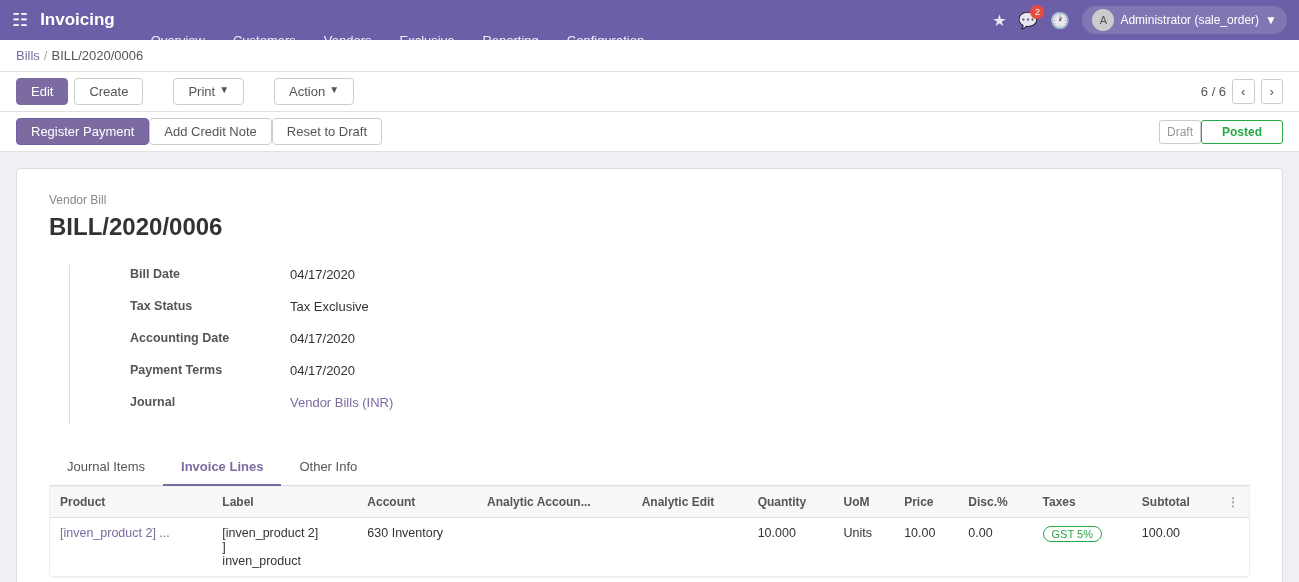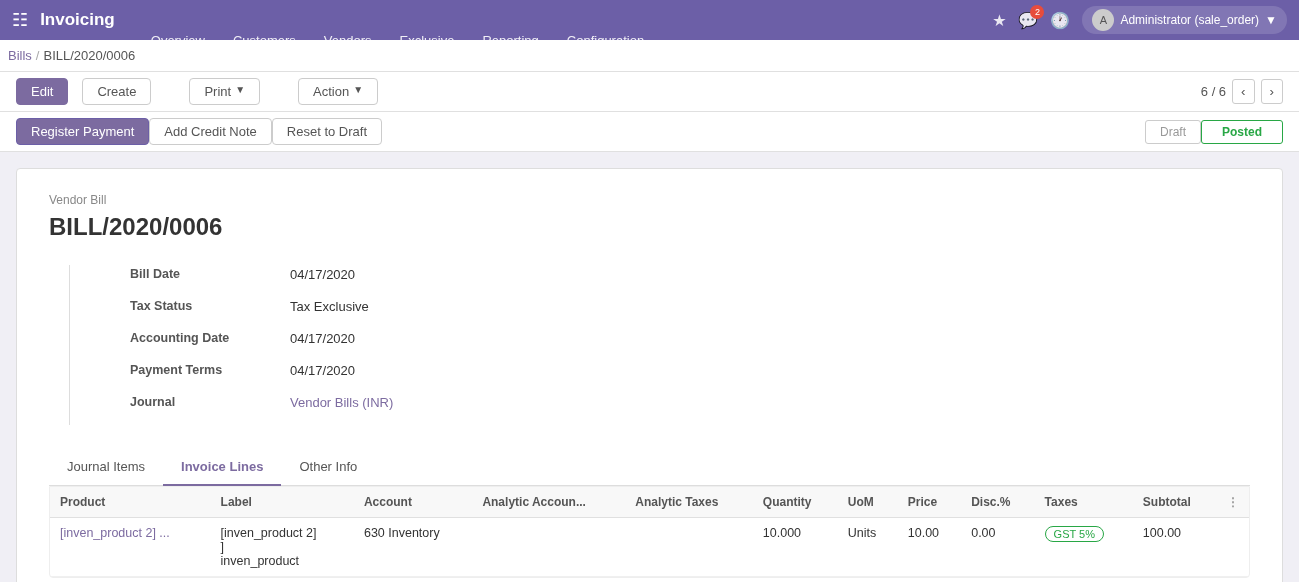--- a/index.html
+++ b/index.html
@@ -85,37 +85,37 @@
       display: flex;
       align-items: center;
       justify-content: center;
       font-size: 11px;
       color: #555;
     }
 
     
     .breadcrumb-bar {
       background: white;
-      padding: 8px 8px;
+      padding: 8px 16px;
       font-size: 13px;
       display: flex;
       align-items: center;
       border-bottom: 1px solid #e0e0e0;
       color: #7c6ba0;
     }
     .breadcrumb-bar .sep { color: #aaa; margin: 0 4px; }
     .breadcrumb-bar .current { color: #555; }
 
     
     .toolbar {
       background: white;
       padding: 6px 16px;
       display: flex;
       align-items: center;
-      gap: 14px;
+      gap: 6px;
       border-bottom: 1px solid #e0e0e0;
     }
     .btn {
       padding: 5px 14px;
       border-radius: 4px;
       border: 1px solid #ccc;
       background: white;
       cursor: pointer;
       font-size: 13px;
       color: #555;
@@ -161,21 +161,21 @@
       background: #7c6ba0;
       color: white;
       border: 1px solid #6c5fa7;
       padding: 5px 14px;
       border-radius: 4px;
       cursor: pointer;
       font-size: 13px;
     }
     .status-spacer { flex: 1; }
     .status-draft {
-      padding: 4px 14px;
+      padding: 4px 7px;
       border-radius: 3px;
       border: 1px solid #ccc;
       color: #999;
       font-size: 12px;
       background: white;
     }
     .status-posted {
       padding: 4px 20px;
       border-radius: 3px;
       border: 1px solid #28a745;
@@ -417,21 +417,21 @@
     </div>
 
     <div class="table-container">
       <table>
         <thead>
           <tr>
             <th>Product</th>
             <th>Label</th>
             <th>Account</th>
             <th>Analytic Accoun...</th>
-            <th>Analytic Taxes</th>
+            <th>Analytic Edit</th>
             <th>Quantity</th>
             <th>UoM</th>
             <th>Price</th>
             <th>Disc.%</th>
             <th>Taxes</th>
             <th>Subtotal</th>
             <th class="col-menu">⋮</th>
           </tr>
         </thead>
         <tbody>

